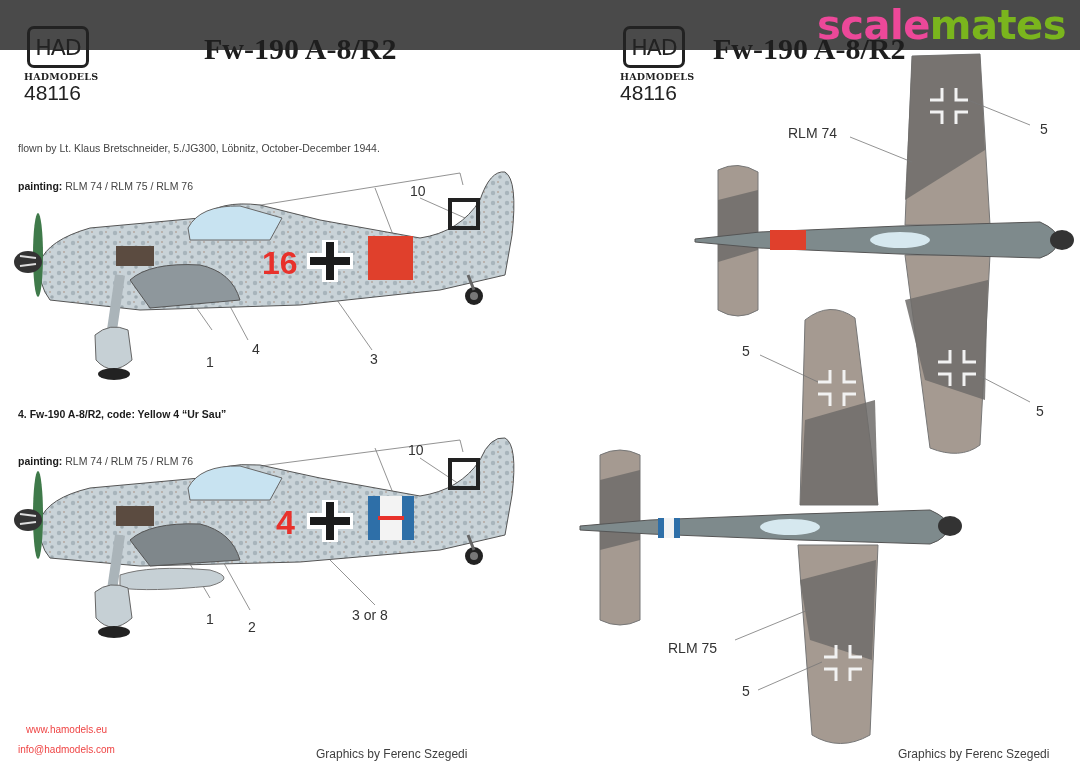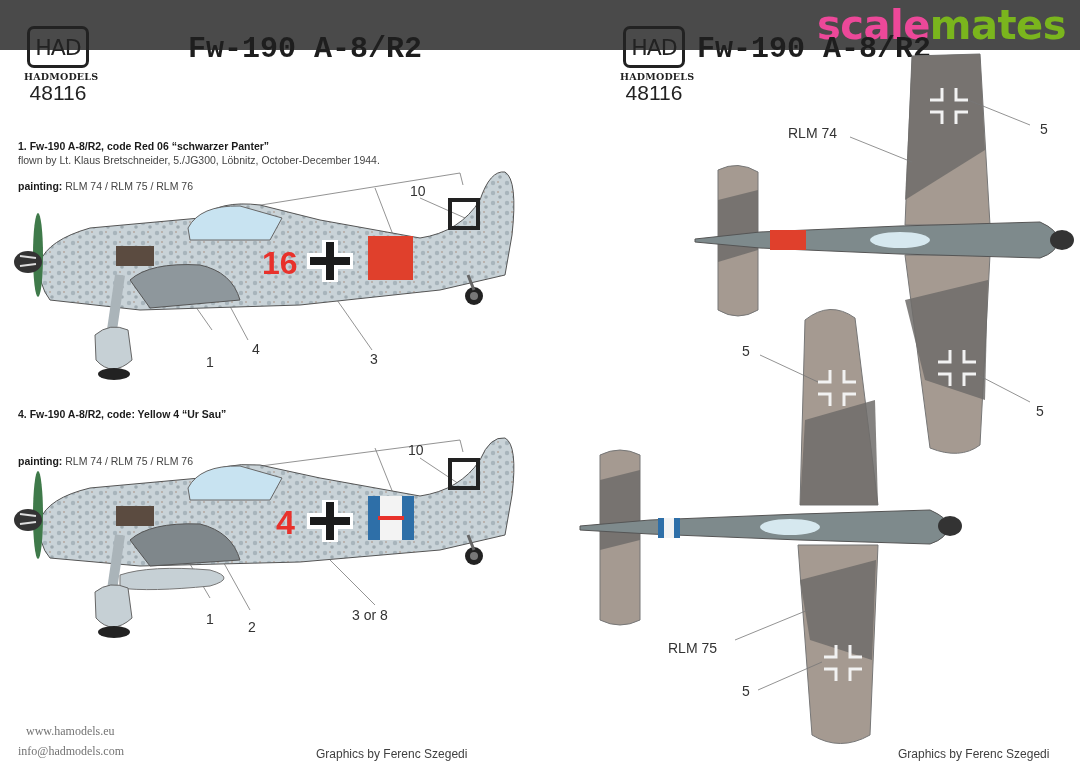--- a/index.html
+++ b/index.html
@@ -12,48 +12,48 @@
     background: #4a4a4a;
   }
   .watermark {
     position: absolute; right: 14px; top: 2px; font-family: "DejaVu Sans", sans-serif;
     font-weight: bold; font-size: 40px; letter-spacing: -0.5px; line-height: 46px;
   }
   .watermark .w1 { color: #ec4899; }
   .watermark .w2 { color: #7ab51d; }
 
   .logo {
-    position: absolute; width: 68px; text-align: center;
+    position: absolute; width: 68px; text-align: left;
   }
   .logo .box {
     width: 62px; height: 42px; margin: 0 auto; border: 3px solid #222; border-radius: 7px;
     box-sizing: border-box; display: flex; align-items: center; justify-content: center;
     font-family: "DejaVu Sans", sans-serif; font-size: 22px; color: #222; letter-spacing: -1px;
     background: transparent;
   }
   .logo .brand {
     font-family: "DejaVu Serif", serif; font-weight: bold; font-size: 9.5px; color: #222;
     letter-spacing: 0.2px; margin-top: 3px;
   }
   .logo .num {
     font-family: "Liberation Sans", sans-serif; font-size: 21px; color: #222; line-height: 22px;
   }
   .title {
-    position: absolute; font-family: Liberation Mono, monospace; font-weight: bold;
-    font-size: 30px; color: #1e1e1e; white-space: nowrap;
+    position: absolute; font-family: Liberation Serif, serif; font-weight: bold;
+    font-size: 30px; color: #1e1e1e; white-space: nowrap; margin-left: 16px;
   }
 
   .desc { position: absolute; left: 18px; font-family: "Liberation Sans", sans-serif; color: #333; }
   .desc .head { font-size: 10.5px; font-weight: bold; color: #1a1a1a; }
   .desc .sub { font-size: 10.5px; color: #444; margin-top: 2px; }
   .painting { position: absolute; left: 18px; font-size: 10.5px; color: #444; text-align: center; }
   .painting b { color: #1a1a1a; }
 
   .callout { position: absolute; font-size: 14px; color: #333; font-family: "Liberation Sans", sans-serif; }
-  .footer { position: absolute; font-size: 12px; color: #737373; font-family: Liberation Serif, serif; }
+  .footer { position: absolute; font-size: 10px; color: #ef4444; }
   .credit { position: absolute; font-size: 12px; color: #404040; }
 
   svg.art { position: absolute; left: 0; top: 0; }
 </style>
 </head>
 <body>
 
 <div class="banner"></div>
 <div class="watermark">
   <span class="w1">scale</span><span class="w2">mates</span>
@@ -71,21 +71,20 @@
 <div class="logo" style="left:620px; top:26px;">
   <div class="box">
       <span>HAD</span>
     </div>
   <div class="brand">HADMODELS</div>
   <div class="num">48116</div>
 </div>
 <div class="title" style="left:697px; top:32px;">Fw-190 A-8/R2</div>
 
 <div class="desc" style="top:140px;">
-  <div class="head">1. Fw-190 A-8/R2, code Red 06 “schwarzer Panter”</div>
   <div class="sub">flown by Lt. Klaus Bretschneider, 5./JG300, Löbnitz, October-December 1944.</div>
 </div>
 <div class="painting" style="top:180px;">
   <b>painting:</b>
   <span>RLM 74 / RLM 75 / RLM 76</span>
 </div>
 
 <div class="desc" style="top:408px;">
   <div class="head">4. Fw-190 A-8/R2, code: Yellow 4 “Ur Sau”</div>
 </div>

